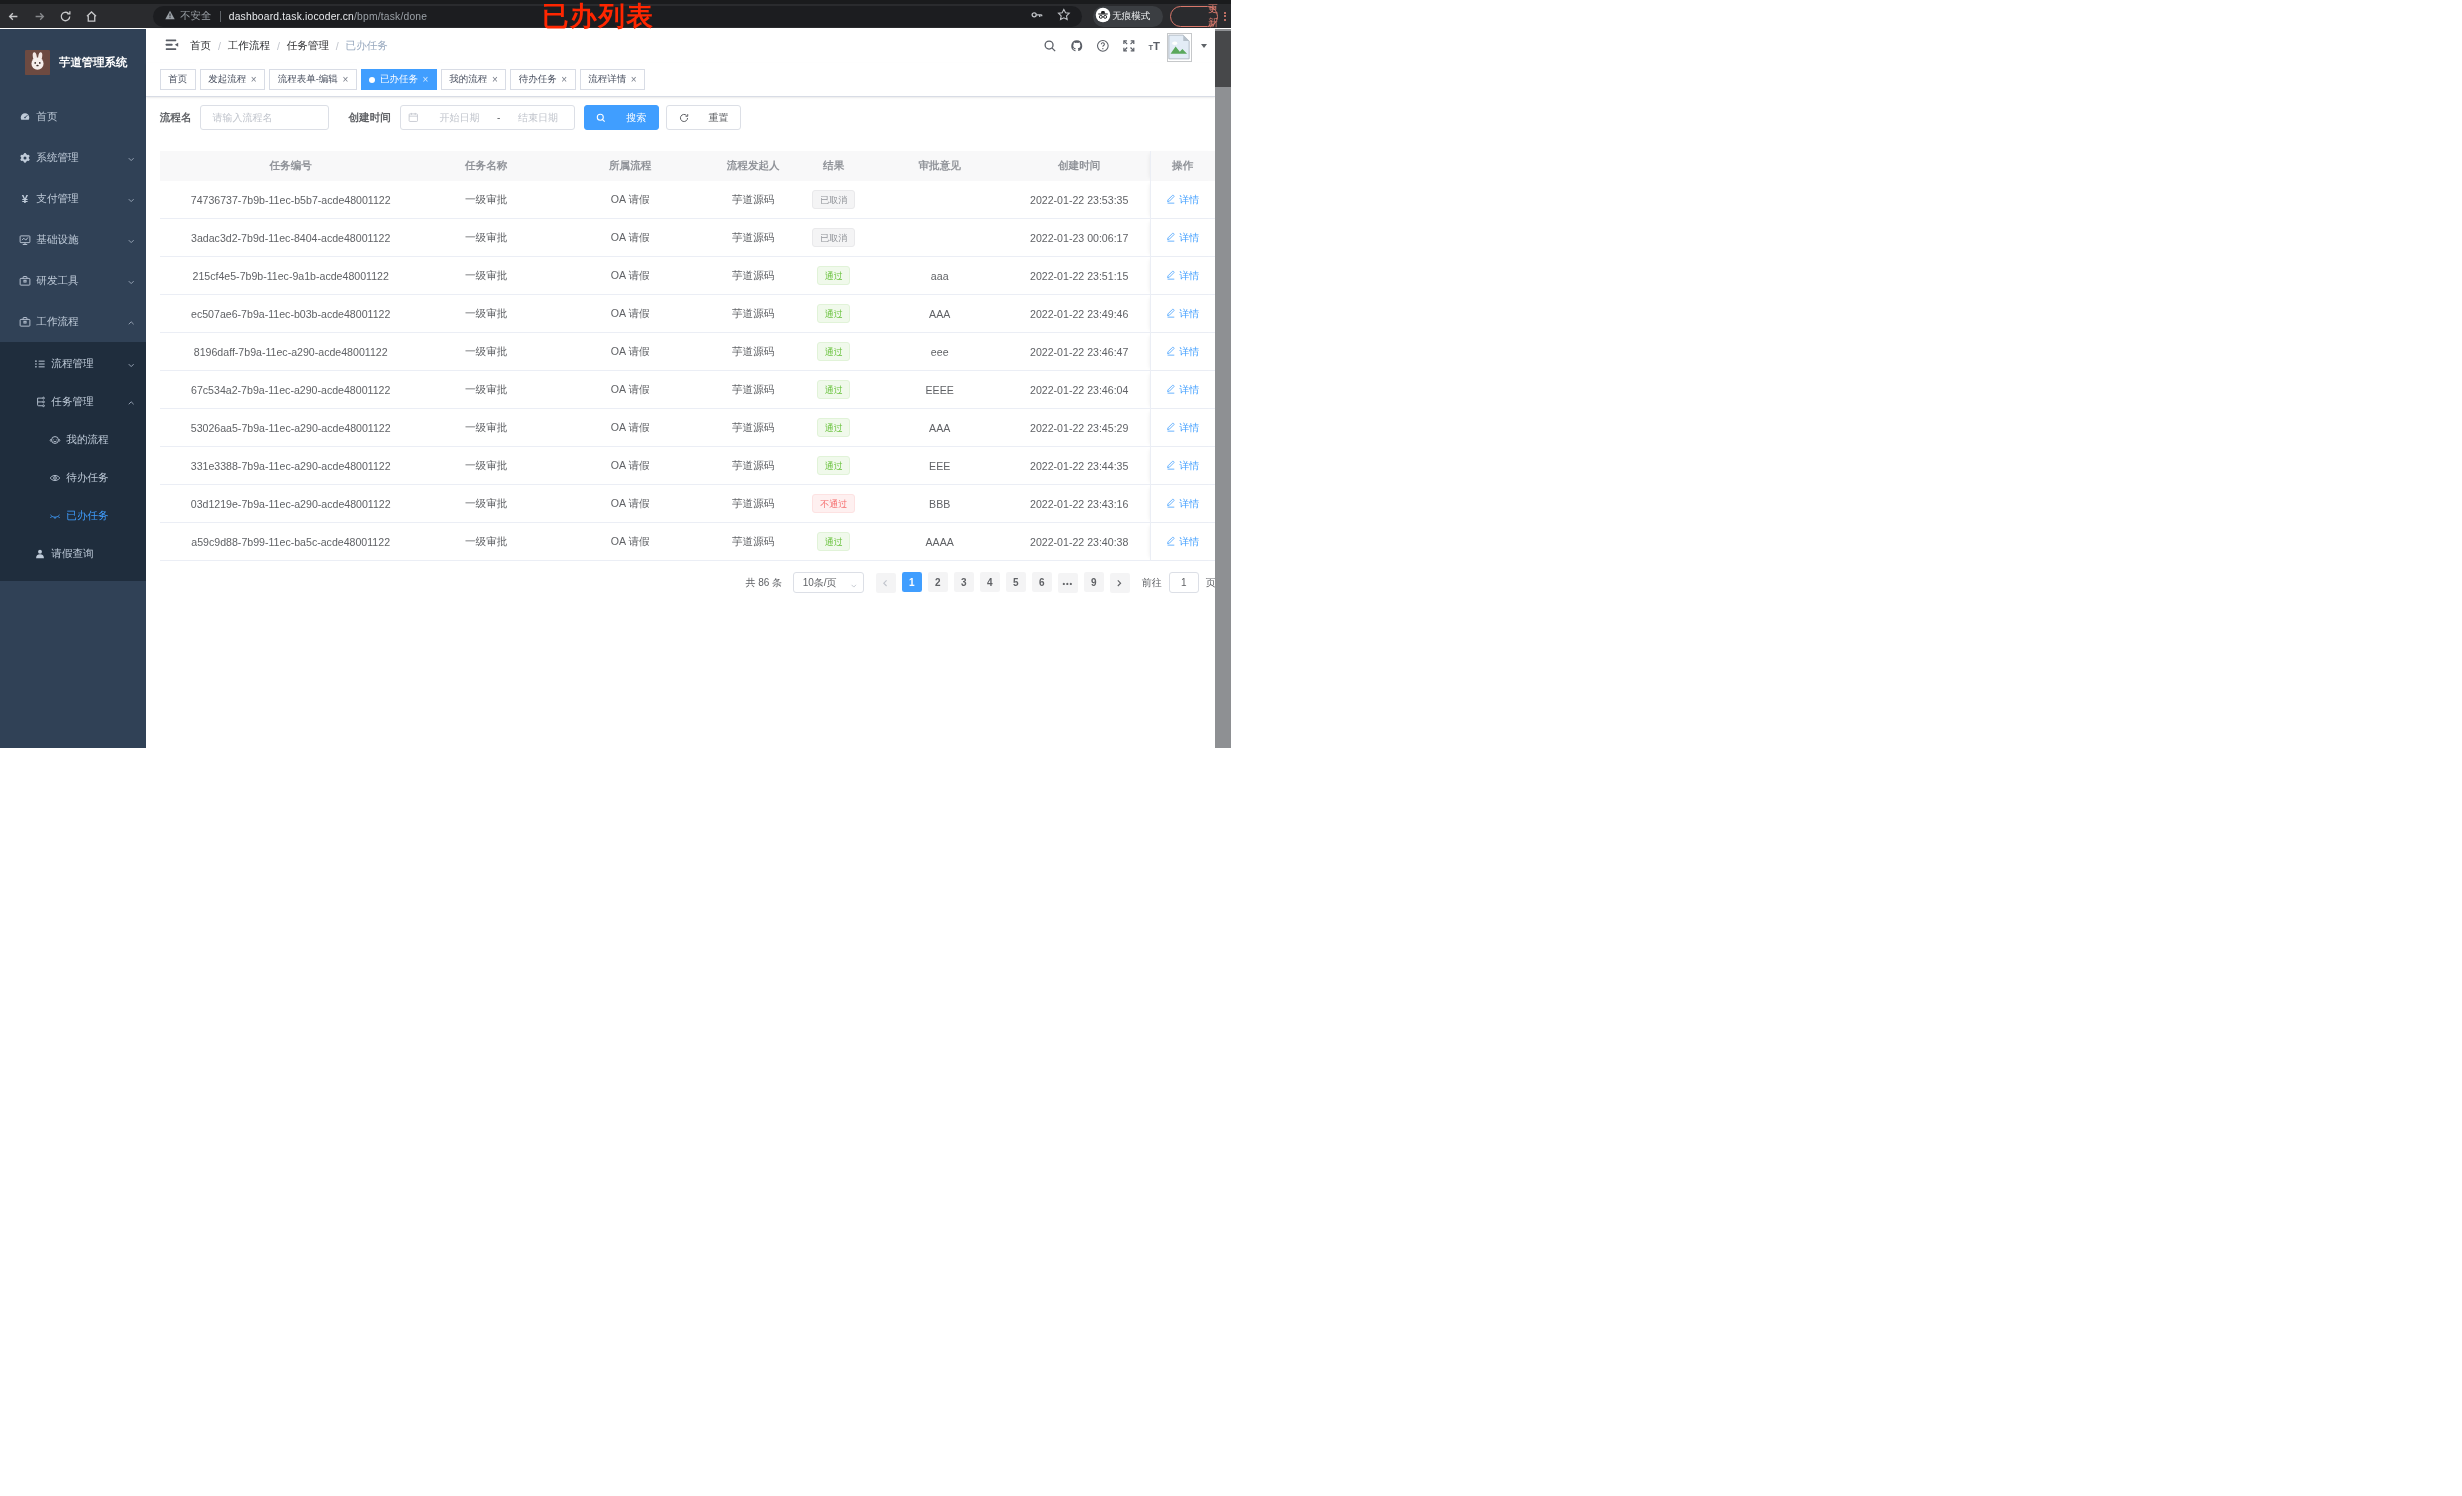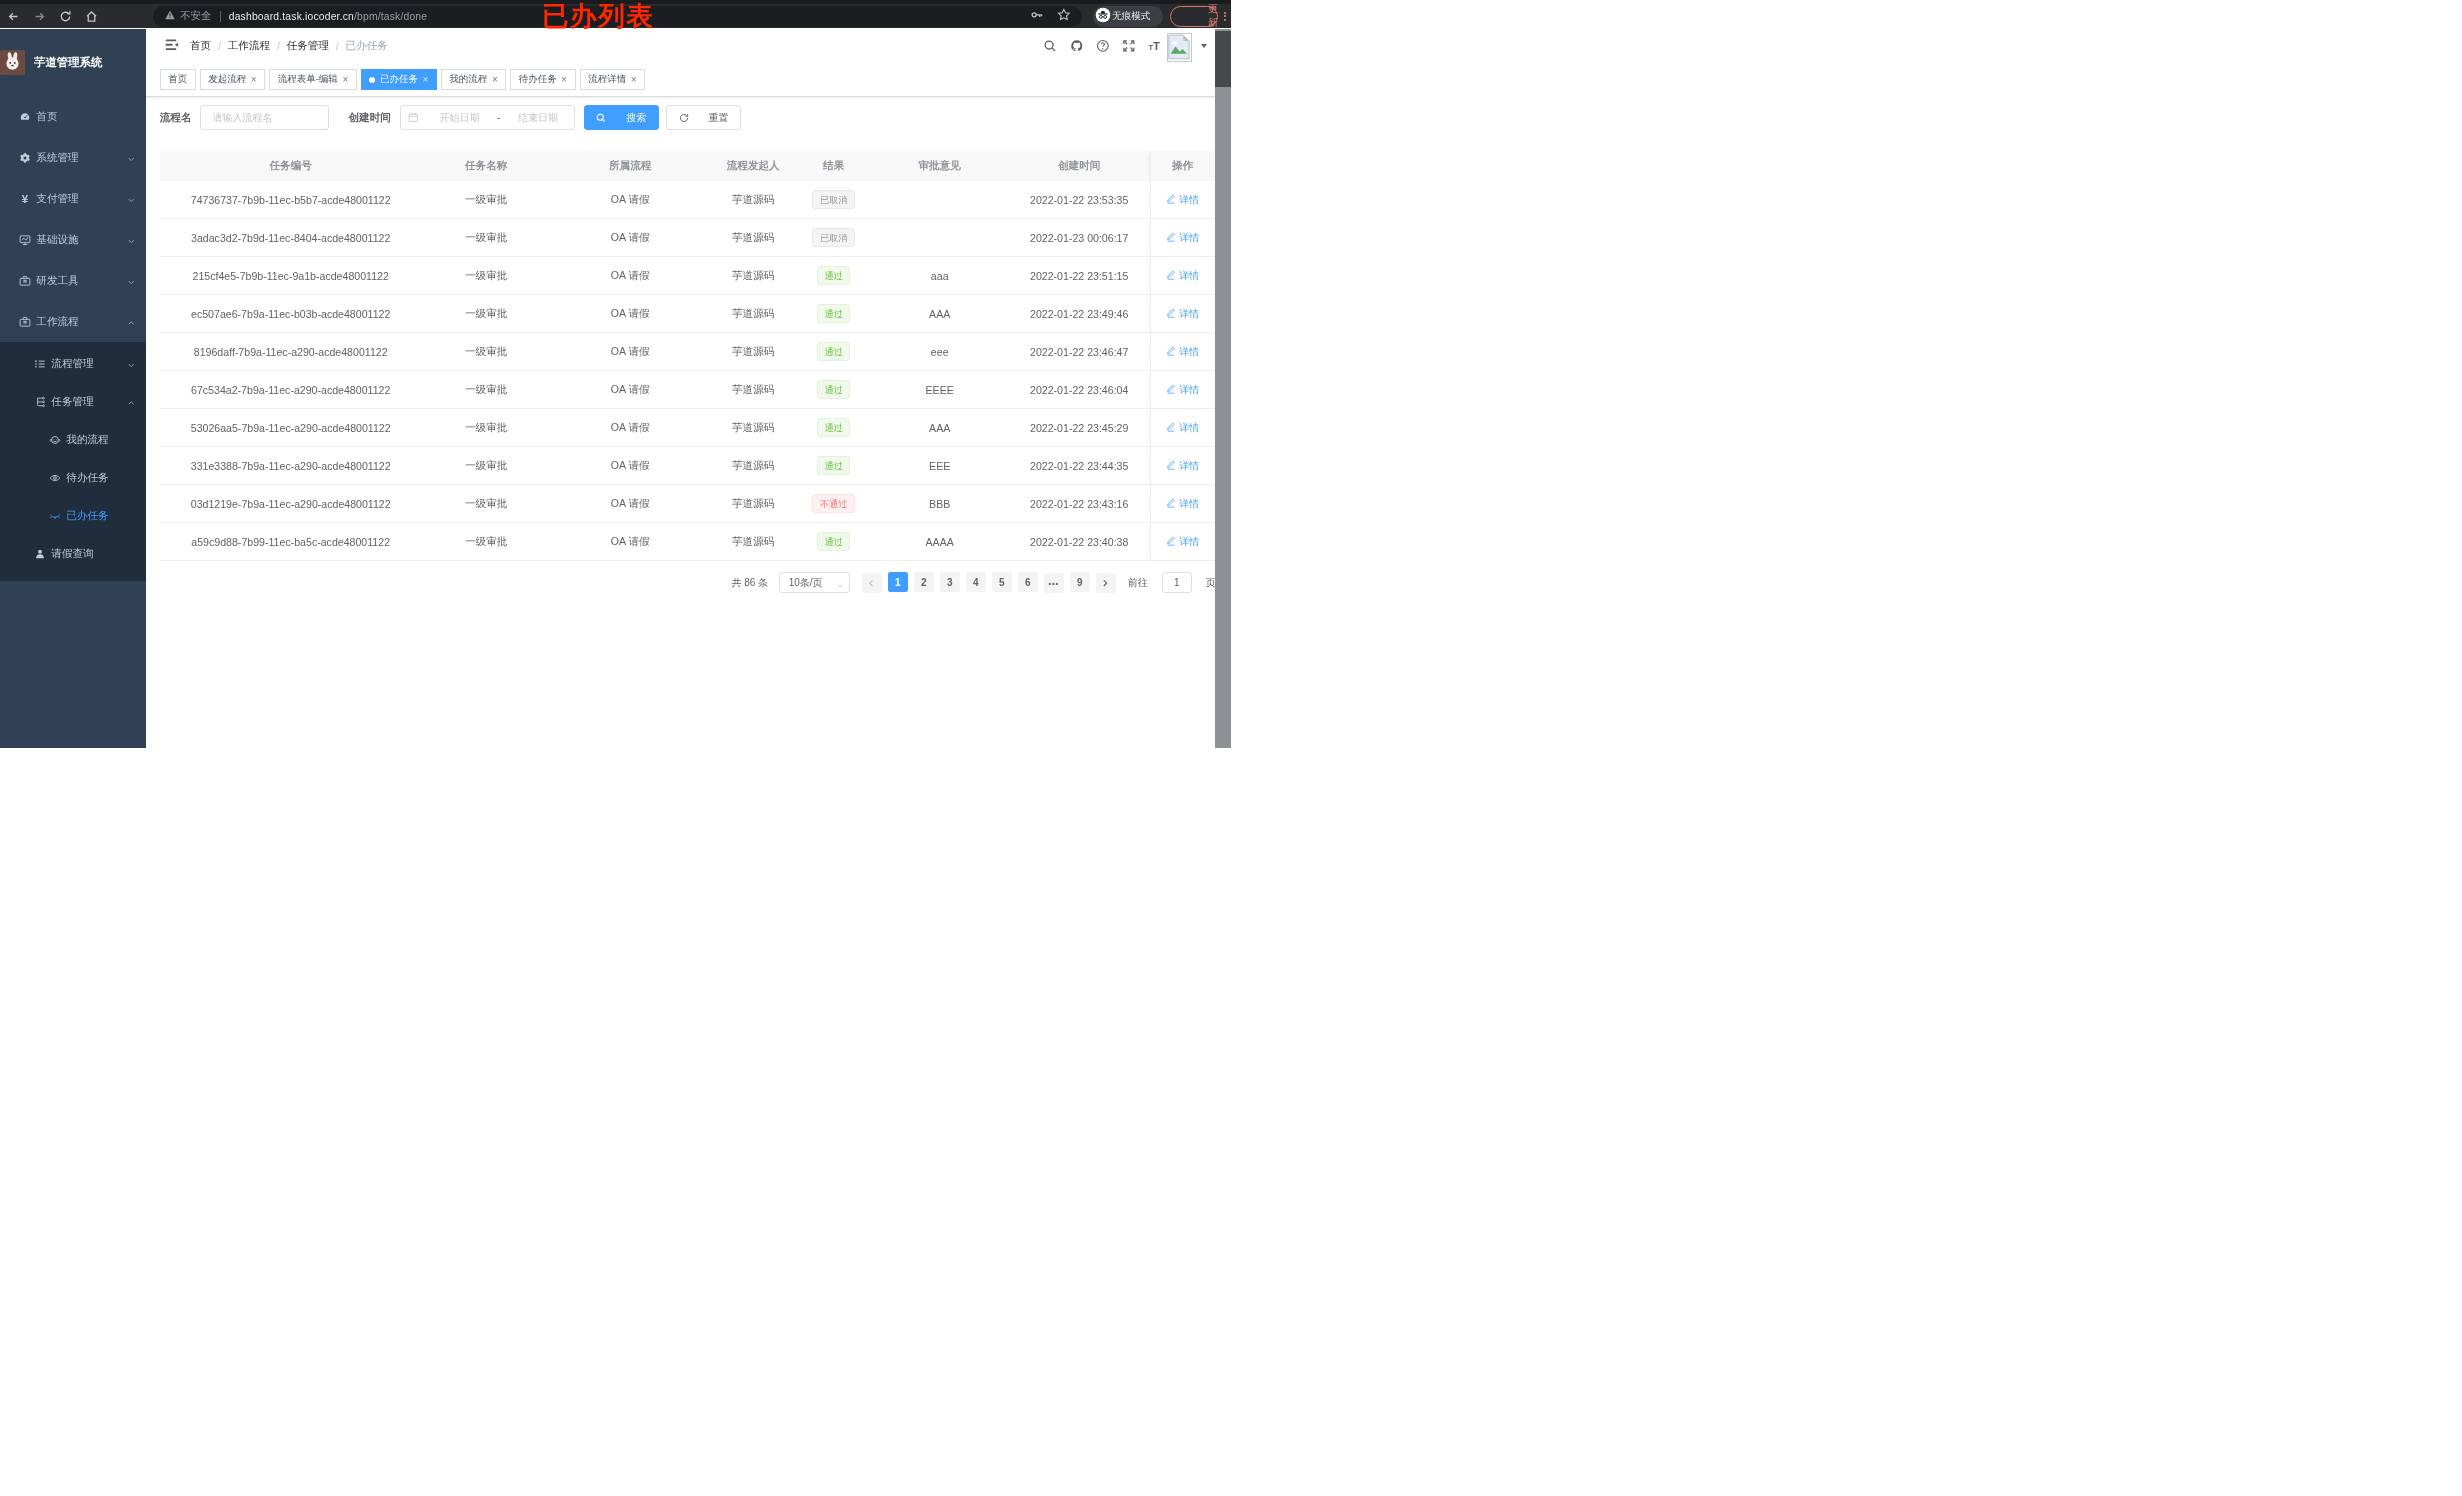--- a/index.html
+++ b/index.html
@@ -30,21 +30,21 @@
   
   .annotation{position:absolute;left:542px;top:0px;z-index:99;font-size:26.6px;line-height:33px;font-weight:700;color:#ff2600;letter-spacing:1.5px;pointer-events:none;}
 
   
   .app{position:absolute;top:29px;left:0;width:1215px;bottom:0;display:flex;}
   .scrollstrip{position:absolute;top:29px;right:0;width:16px;bottom:0;background:#8e9093;z-index:40;}
   .scrollthumb{position:absolute;top:1.5px;left:0;width:16px;height:56px;background:#47484a;}
 
   
   .sidebar{width:146px;background:#304156;flex:none;color:#bfcbd9;overflow:hidden;}
-  .logo-row{height:67px;display:flex;align-items:center;gap:9px;}
+  .logo-row{height:67px;display:flex;align-items:center;padding-left:25px;gap:9px;}
   .logo-img{width:25px;height:25px;border-radius:1.5px;background:#6d4a41;display:flex;align-items:center;justify-content:center;flex:none;overflow:hidden;}
   .app-title{color:#fff;font-size:11.4px;font-weight:700;white-space:nowrap;}
   .mi{height:41px;display:flex;align-items:center;padding:0 10.6px 0 19px;font-size:10.6px;cursor:pointer;white-space:nowrap;}
   .submenu .mi{height:38px;}
   .mi .mic{width:12px;height:12px;margin-right:5.3px;flex:none;display:flex;align-items:center;justify-content:center;}
   .mi .mic svg{width:12px;height:12px;}
   .mi.lvl2{padding-left:34px;}
   .mi.lvl3{padding-left:49px;}
   .mi .chev{margin-left:auto;width:8.4px;height:8.4px;}
   .mi.active{color:#409eff;}
@@ -108,21 +108,21 @@
   
   .pager{width:1056px;display:flex;align-items:center;justify-content:flex-end;margin-top:11.4px;font-size:10px;color:#606266;gap:0;}
   .pg-total{margin-right:10.6px;}
   .pg-size{position:relative;width:71px;height:21px;border:0.8px solid #dcdfe6;border-radius:3px;display:flex;align-items:center;padding-left:9px;box-sizing:border-box;cursor:pointer;background:#fff;margin-right:9px;}
   .pg-size .chev{position:absolute;right:5.3px;top:6.8px;width:7.6px;height:7.6px;color:#c0c4cc;}
   .pg-btn{min-width:20px;height:20px;margin:0 3px;border-radius:2.3px;background:#f4f4f5;display:inline-flex;align-items:center;justify-content:center;font-weight:600;cursor:pointer;padding:0 3px;box-sizing:border-box;}
   .pg-btn.activepg{background:#409eff;color:#fff;}
   .pg-btn.disabled{cursor:default;}
   .pg-btn svg{width:8.4px;height:8.4px;}
   .pg-ellipsis{font-size:7.6px;letter-spacing:0.8px;}
-  .pg-goto{margin-left:9px;display:flex;align-items:center;gap:14px;}
+  .pg-goto{margin-left:9px;display:flex;align-items:center;gap:7px;}
   .pg-goto input{width:30px;height:21px;border:0.8px solid #dcdfe6;border-radius:3px;text-align:center;font-size:10px;color:#606266;outline:none;box-sizing:border-box;font-family:inherit;}
 </style>
 </head>
 <body>
 
 <div id="screen">
 
   <div class="chrome">
     <div class="chrome-topstrip"></div>
     <div class="chrome-row">

